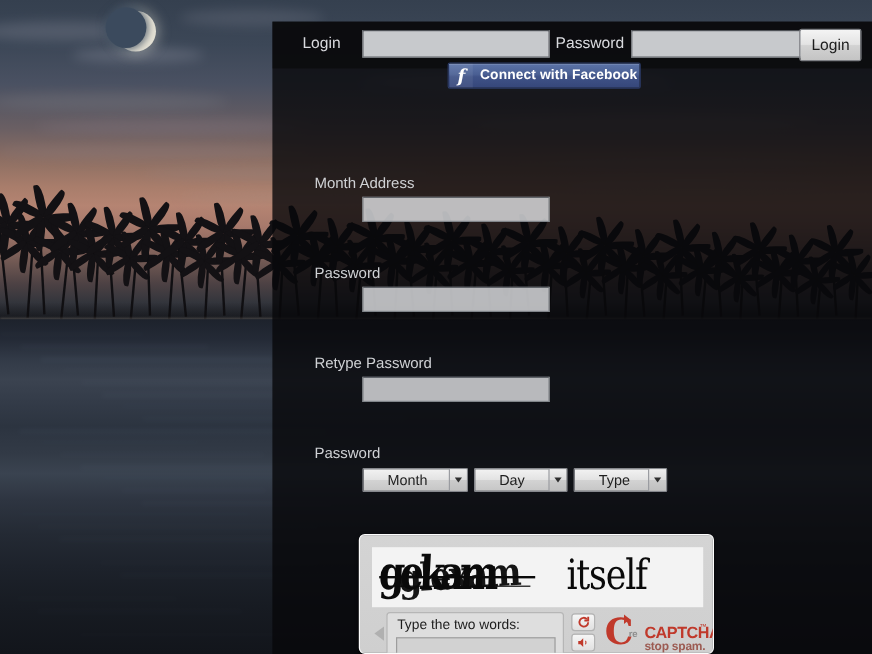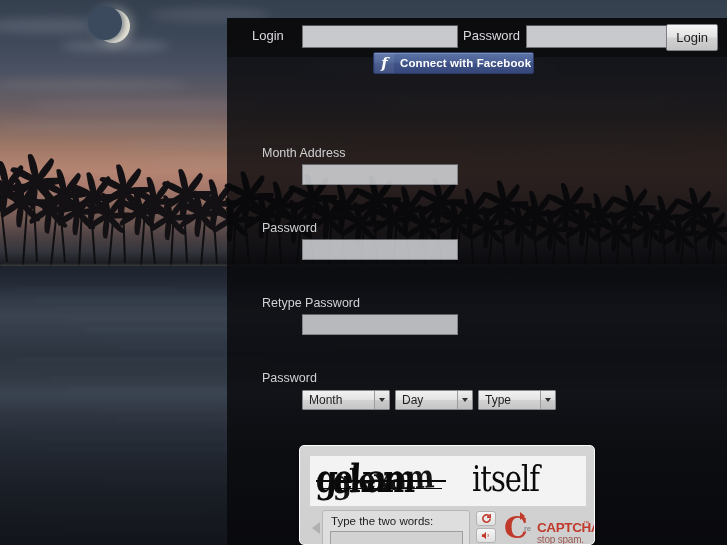--- a/index.html
+++ b/index.html
@@ -237,21 +237,21 @@
     border: 1px solid #85878c;
     border-radius: 1px;
     font-size: 12px;
     color: #1e1e1e;
     display: flex; align-items: center;
     cursor: pointer;
     font-family: "Liberation Sans", sans-serif;
   }
   .bd-select .bd-text {
     flex: 1;
-    padding-left: 6px;
+    padding-left: 20px;
     overflow: hidden; white-space: nowrap;
   }
   .bd-select .bd-arrow {
     width: 15px; height: 100%;
     border-left: 1px solid #9a9ca1;
     background: linear-gradient(to bottom, #eeeeee 0%, #dcdcdc 50%, #cbcbcb 51%, #bfbfbf 100%);
     display: flex; align-items: center; justify-content: center;
   }
   .bd-select .bd-arrow::after {
     content: "";
@@ -384,21 +384,21 @@
     position: absolute; left: 33px; top: 8px;
     font-size: 13.5px; font-weight: bold; color: #c0392b;
     letter-spacing: -.4px;
   }
   .rc-tm {
     position: absolute; left: 79px; top: 8px;
     font-size: 6px; color: #c0392b;
   }
   .rc-tag {
     position: absolute; left: 33px; top: 22px;
-    font-size: 10px; font-weight: normal; color: #9c5b52;
+    font-size: 10px; font-weight: bold; color: #9c5b52;
     letter-spacing: -.2px;
   }
 </style>
 </head>
 <body>
 
 <div id="app">
 
   <div id="scene">
     <div class="sky"></div>

